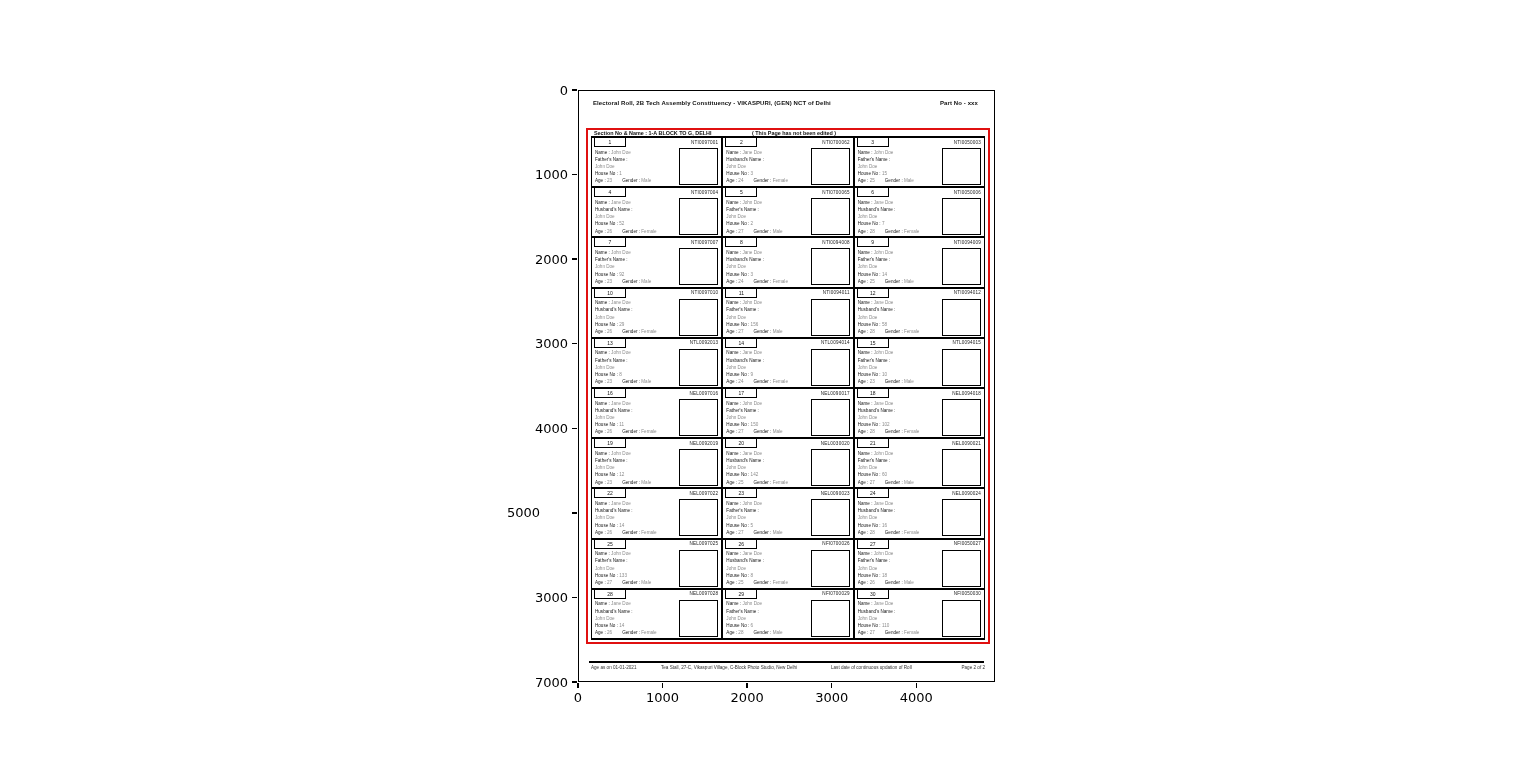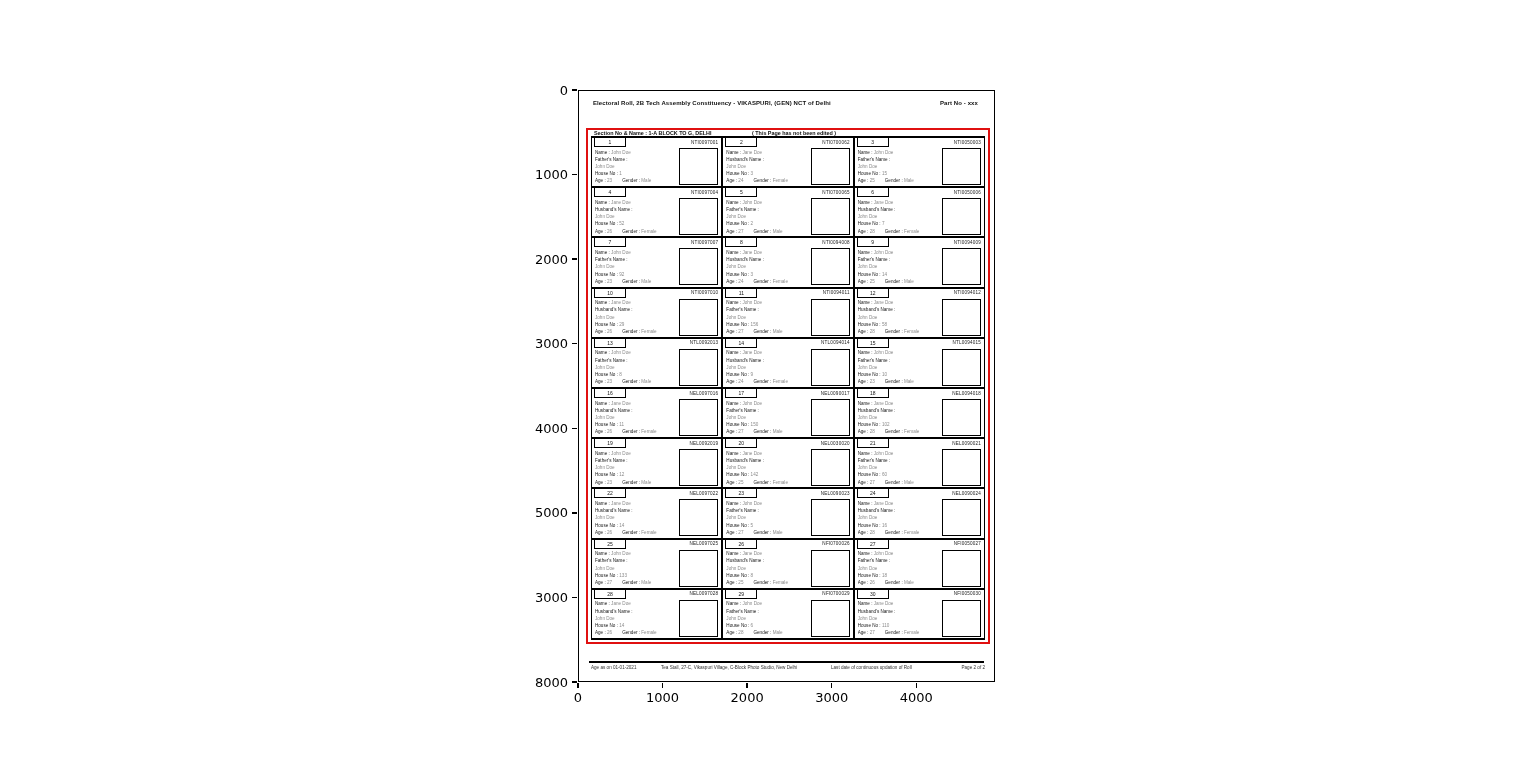--- a/index.html
+++ b/index.html
@@ -49,25 +49,25 @@
       <div class="ytick-label" style="left: 516px; top: 82.5px;">0</div>
       <div class="ytick-mark" style="left: 572px; top: 173.871px;"></div>
       <div class="ytick-label" style="left: 516px; top: 167.071px;">1000</div>
       <div class="ytick-mark" style="left: 572px; top: 258.443px;"></div>
       <div class="ytick-label" style="left: 516px; top: 251.643px;">2000</div>
       <div class="ytick-mark" style="left: 572px; top: 343.014px;"></div>
       <div class="ytick-label" style="left: 516px; top: 336.214px;">3000</div>
       <div class="ytick-mark" style="left: 572px; top: 427.586px;"></div>
       <div class="ytick-label" style="left: 516px; top: 420.786px;">4000</div>
       <div class="ytick-mark" style="left: 572px; top: 512.157px;"></div>
-      <div class="ytick-label" style="left: 516px; top: 505.357px;">5000</div>
+      <div class="ytick-label" style="left: 488px; top: 505.357px;">5000</div>
       <div class="ytick-mark" style="left: 572px; top: 596.729px;"></div>
       <div class="ytick-label" style="left: 516px; top: 589.929px;">3000</div>
       <div class="ytick-mark" style="left: 572px; top: 681.3px;"></div>
-      <div class="ytick-label" style="left: 516px; top: 674.5px;">8000</div>
+      <div class="ytick-label" style="left: 516px; top: 674.5px;">7000</div>
       <div class="xtick-mark" style="left: 577.3px; top: 683px;"></div>
       <div class="xtick-label" style="left: 548px; top: 690px;">0</div>
       <div class="xtick-mark" style="left: 661.871px; top: 683px;"></div>
       <div class="xtick-label" style="left: 632.571px; top: 690px;">1000</div>
       <div class="xtick-mark" style="left: 746.442px; top: 683px;"></div>
       <div class="xtick-label" style="left: 717.142px; top: 690px;">2000</div>
       <div class="xtick-mark" style="left: 831.013px; top: 683px;"></div>
       <div class="xtick-label" style="left: 801.713px; top: 690px;">3000</div>
       <div class="xtick-mark" style="left: 915.584px; top: 683px;"></div>
       <div class="xtick-label" style="left: 886.284px; top: 690px;">4000</div>

